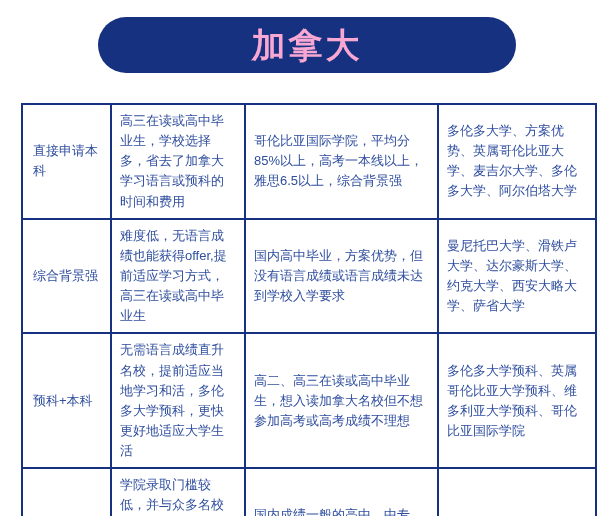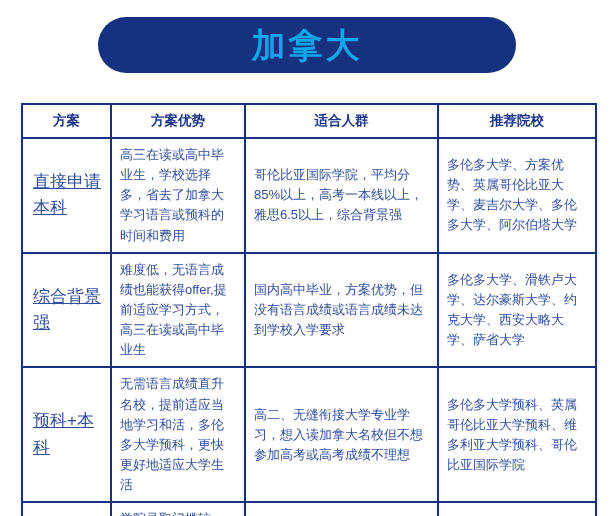--- a/index.html
+++ b/index.html
@@ -14,21 +14,21 @@
     width: 418px;
     height: 56px;
     margin: 17px auto 0 auto;
     background: #16317F;
     border-radius: 28px;
     display: flex;
     align-items: center;
     justify-content: center;
   }
   .banner-title {
-    color: #0ea5e9;
+    color: #f9a8d4;
     font-size: 34px;
     font-weight: bold;
     letter-spacing: 3px;
     line-height: 1;
   }
   .plan-table {
     width: 574px;
     margin: 30px 0 0 21px;
     border-collapse: collapse;
     table-layout: fixed;
@@ -41,21 +41,21 @@
     line-height: 1.55;
   }
   .plan-table th {
     height: 34px;
     text-align: center;
     font-weight: bold;
     color: #1B3588;
     font-size: 13.5px;
   }
   .plan-table td { padding: 6px 8px; text-align: left; }
-  .plan-table td.plan-cell { padding-left: 10px; font-size: 17px; text-decoration: underline; }
+  .plan-table td.plan-cell { padding-left: 10px; font-size: 13px; }
   tr.body-row-0, tr.body-row-1, tr.body-row-2 { height: 93px; }
   tr.body-row-3 { height: 81px; }
   col.c-plan { width: 89px; }
   col.c-adv  { width: 134px; }
   col.c-aud  { width: 193px; }
   col.c-sch  { width: 158px; }
 </style>
 </head>
 <body>
 
@@ -64,42 +64,36 @@
 </div>
 
 <table class="plan-table">
   <colgroup>
     <col class="c-plan">
       <col class="c-adv">
       <col class="c-aud">
       <col class="c-sch">
   </colgroup>
   <tbody>
-      <tr class="header-row">
-    <th>方案</th>
-    <th>方案优势</th>
-    <th>适合人群</th>
-    <th>推荐院校</th>
-  </tr>
   <tr class="body-row-0">
     <td class="plan-cell">直接申请本科</td>
     <td>高三在读或高中毕业生，学校选择多，省去了加拿大学习语言或预科的时间和费用</td>
     <td>哥伦比亚国际学院，平均分85%以上，高考一本线以上，雅思6.5以上，综合背景强</td>
     <td>多伦多大学、方案优势、英属哥伦比亚大学、麦吉尔大学、多伦多大学、阿尔伯塔大学</td>
   </tr>
   <tr class="body-row-1">
     <td class="plan-cell">综合背景强</td>
     <td>难度低，无语言成绩也能获得offer,提前适应学习方式，高三在读或高中毕业生</td>
     <td>国内高中毕业，方案优势，但没有语言成绩或语言成绩未达到学校入学要求</td>
-    <td>多伦多大学、滑铁卢大学、达尔豪斯大学、约克大学、西安大略大学、萨省大学</td>
+    <td>曼尼托巴大学、滑铁卢大学、达尔豪斯大学、约克大学、西安大略大学、萨省大学</td>
   </tr>
   <tr class="body-row-2">
     <td class="plan-cell">预科+本科</td>
     <td>无需语言成绩直升名校，提前适应当地学习和活，多伦多大学预科，更快更好地适应大学生活</td>
-    <td>高二、无缝衔接大学专业学习，想入读加拿大名校但不想参加高考或高考成绩不理想</td>
+    <td>高二、高三在读或高中毕业生，想入读加拿大名校但不想参加高考或高考成绩不理想</td>
     <td>多伦多大学预科、英属哥伦比亚大学预科、维多利亚大学预科、哥伦比亚国际学院</td>
   </tr>
   <tr class="body-row-3">
     <td class="plan-cell">加拿大学院转大学</td>
     <td>学院录取门槛较低，并与众多名校签订学分互转协议，满足一定要求后可转入大学相应专业学习</td>
     <td>国内成绩一般的高中、中专、职高及大专生，无语言成绩想去加拿大移民和就业</td>
     <td>汉堡学院、范沙学院、不列颠哥伦比亚工大学</td>
   </tr>
 </tbody>
   </table>

